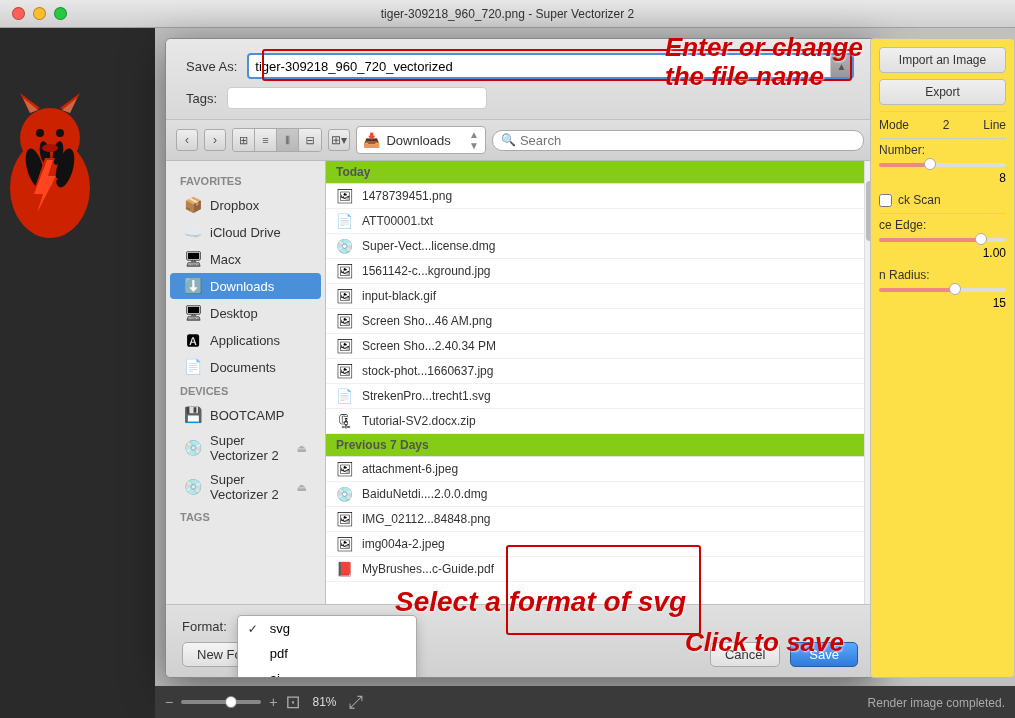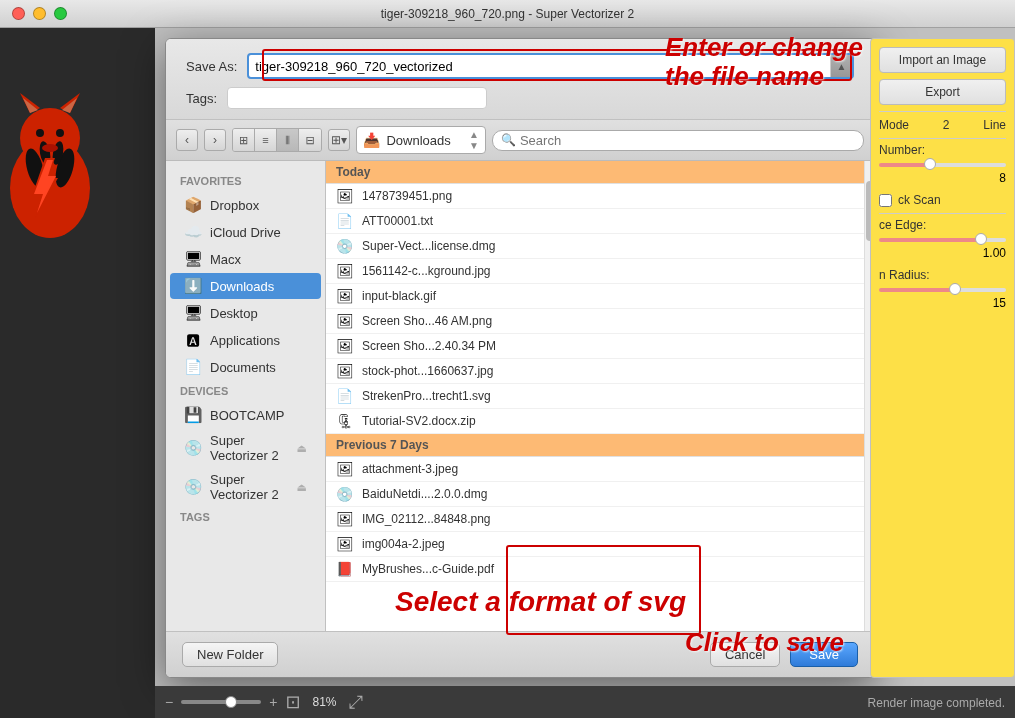--- a/index.html
+++ b/index.html
@@ -285,21 +285,21 @@
       flex: 1;
       overflow-y: auto;
       background: white;
       position: relative;
     }
     .file-section-header {
       padding: 4px 10px;
       font-size: 12px;
       font-weight: 600;
       color: #555;
-      background: #fdba74;
+      background: #84cc16;
       border-bottom: 1px solid #e0e0e0;
     }
     .file-item {
       display: flex;
       align-items: center;
       padding: 4px 10px;
       gap: 8px;
       cursor: pointer;
       border-bottom: 1px solid #f0f0f0;
     }
@@ -630,21 +630,21 @@
             <span class="file-name">StrekenPro...trecht1.svg</span>
           </div>
           <div class="file-item">
             <span class="file-icon">🗜</span>
             <span class="file-name">Tutorial-SV2.docx.zip</span>
           </div>
 
           <div class="file-section-header">Previous 7 Days</div>
           <div class="file-item">
             <span class="file-icon">🖼</span>
-            <span class="file-name">attachment-3.jpeg</span>
+            <span class="file-name">attachment-6.jpeg</span>
           </div>
           <div class="file-item">
             <span class="file-icon">💿</span>
             <span class="file-name">BaiduNetdi....2.0.0.dmg</span>
           </div>
           <div class="file-item">
             <span class="file-icon">🖼</span>
             <span class="file-name">IMG_02112...84848.png</span>
           </div>
           <div class="file-item">
@@ -659,20 +659,41 @@
         </div>
 
         <div class="scrollbar-track">
           <div class="scrollbar-thumb"></div>
         </div>
 
       </div>
 
       <div class="dialog-bottom">
 
+        <div class="format-row">
+          <span class="format-label">Format:</span>
+          <div class="format-dropdown-container">
+
+            <div class="format-options-list">
+              <div class="format-option selected">
+                <span class="check-mark">✓</span>
+                <span>svg</span>
+              </div>
+              <div class="format-option">
+                <span class="check-mark"> </span>
+                <span>pdf</span>
+              </div>
+              <div class="format-option">
+                <span class="check-mark"> </span>
+                <span>ai</span>
+              </div>
+
+            </div>
+          </div>
+        </div>
 
         <div class="bottom-actions">
           <button class="new-folder-btn">New Folder</button>
           <div class="cancel-save-btns">
             <button class="cancel-btn">Cancel</button>
             <button class="save-btn">Save</button>
           </div>
         </div>
       </div>
 

